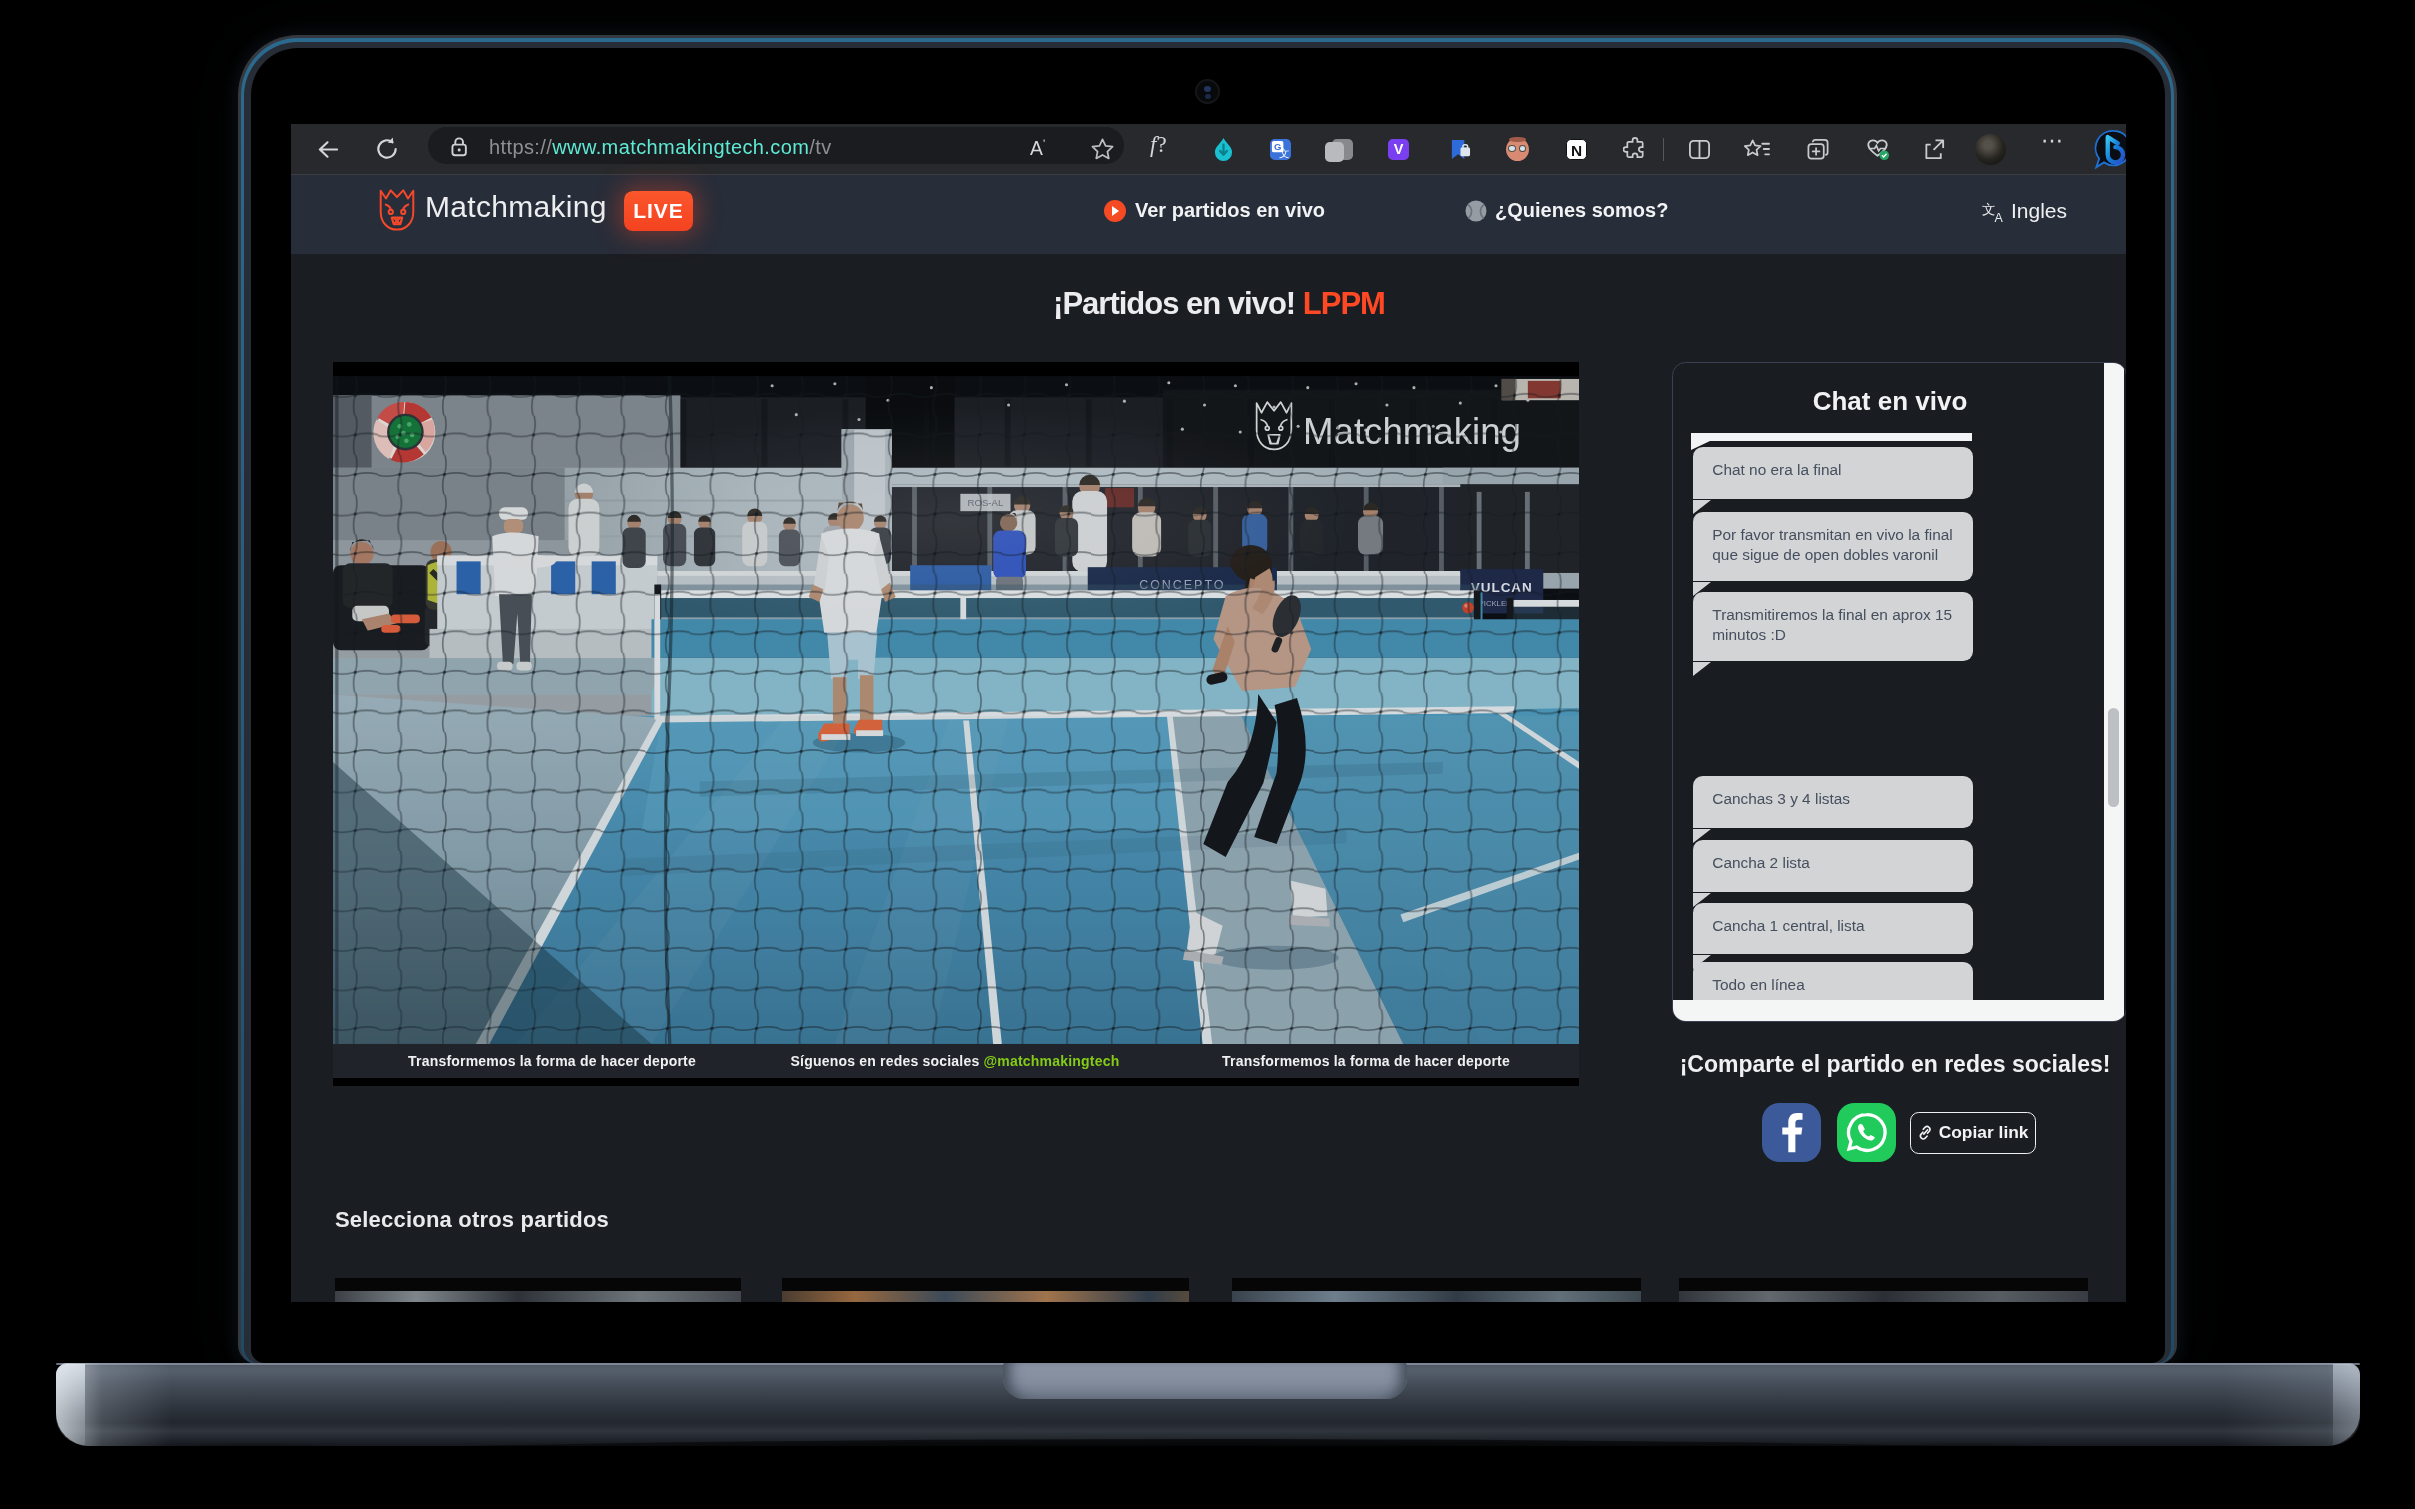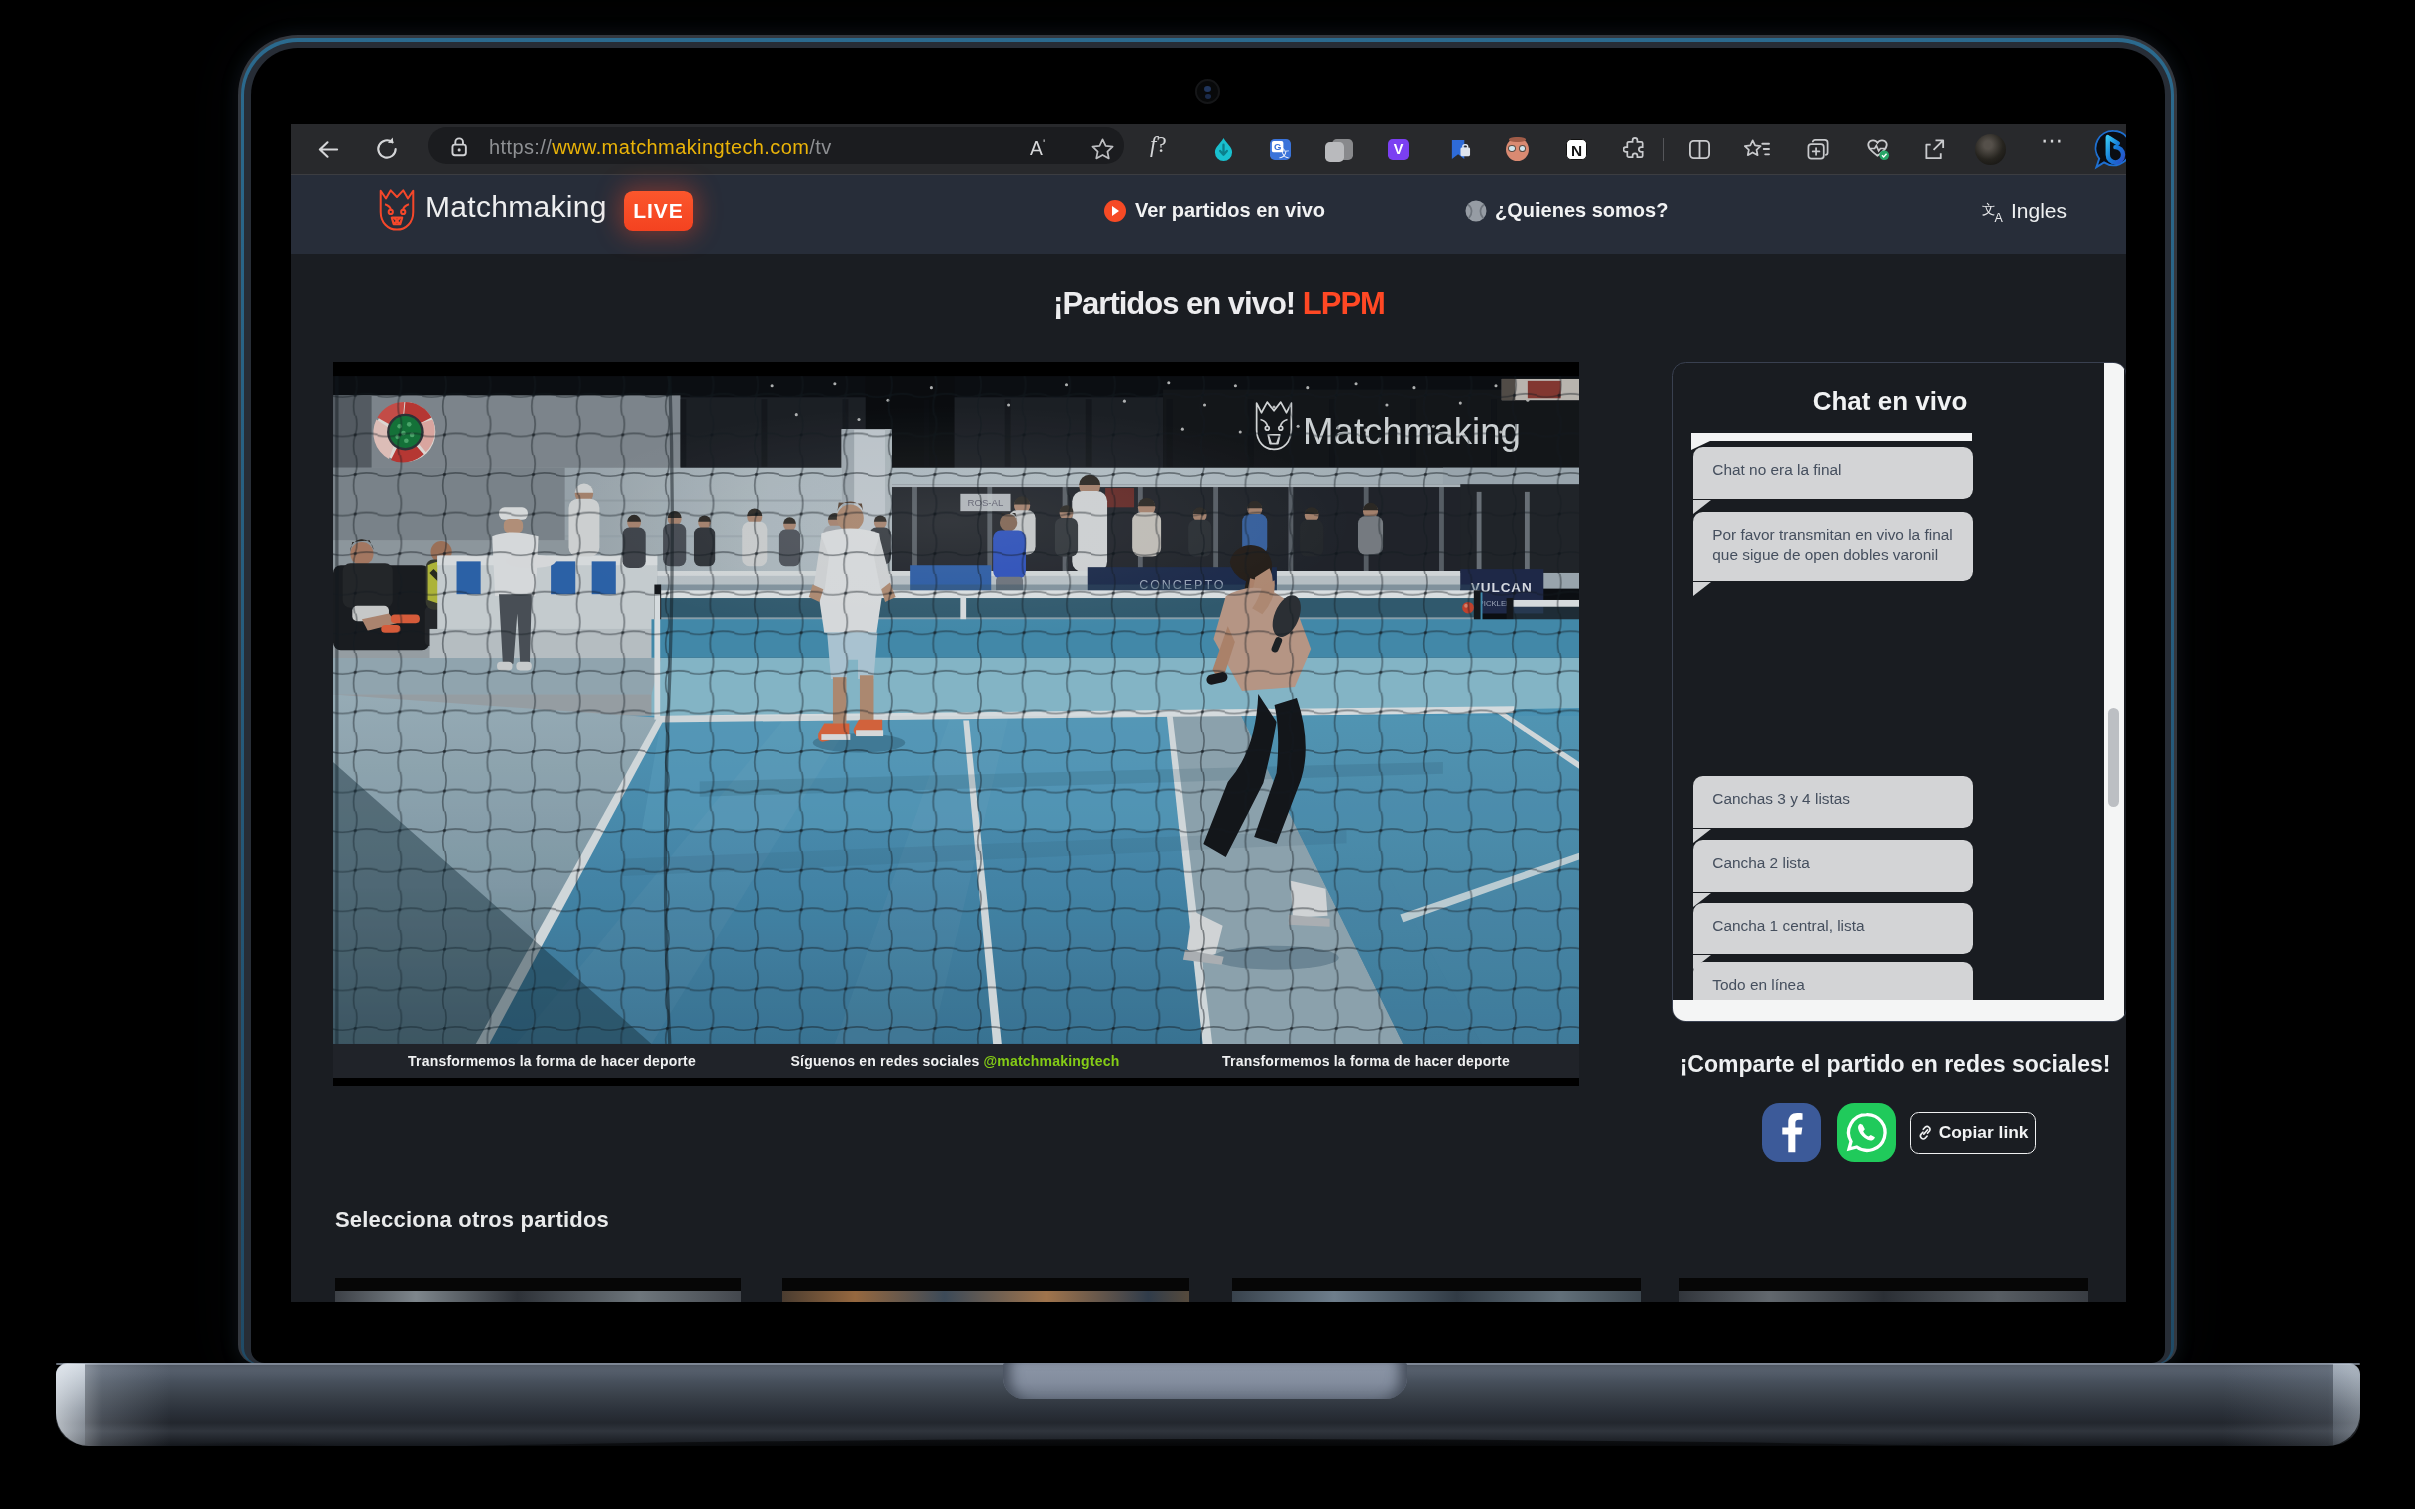--- a/index.html
+++ b/index.html
@@ -37,21 +37,21 @@
   #baseShadow { left:87px; top:1439px; width:2240px; height:56px; border-radius:50%;
     background:radial-gradient(ellipse at 50% 30%, rgba(0,0,0,.9) 0%, rgba(0,0,0,.4) 55%, rgba(0,0,0,0) 78%); }
 
   
   #screen { left:291px; top:124px; width:1835px; height:1178px; background:#1a1d22; overflow:hidden; }
 
   
   #toolbar { left:0; top:0; width:1835px; height:50px; background:#28292c; }
   #urlpill { left:137px; top:2.9px; width:696px; height:37px; border-radius:18.3px; background:#1b1c1f; }
   #urltext { left:198px; top:11.6px; font-size:20px; color:#8e9093; letter-spacing:0.4px; }
-  #urltext b { color:#eab308; font-weight:normal; }
+  #urltext b { color:#5eead4; font-weight:normal; }
   .tbt { position:absolute; top:10.6px; font-size:20px; color:#d5d6d8; }
   .xbox { position:absolute; top:14.5px; width:21px; height:21px; border-radius:4.8px; }
   #avatar { left:1684px; top:9.7px; width:31px; height:31px; border-radius:50%;
     background:radial-gradient(circle at 42% 35%, #55504a 0 15%, #26241f 55%, #0f0e0d 100%); }
   #sep { left:1372px; top:13.5px; width:1px; height:23px; background:#55565a; }
 
   
   #navbar { left:0; top:50px; width:1835px; height:80px; background:#272d39;
     border-top:1px solid #3c3d41; }
   #mmname { left:134px; top:15.4px; font-size:30px; color:#edeeef; font-weight:500; letter-spacing:0.3px; }
@@ -539,20 +539,21 @@
         <div class="tick" style="left:622px">Síguenos en redes sociales <i>@matchmakingtech</i></div>
         <div class="tick" style="left:1033px">Transformemos la forma de hacer deporte</div>
       </div>
     </div>
 
     <div class="abs" id="chat">
       <div id="chattitle">Chat en vivo</div>
       <div id="ribbon"></div>
       <div class="bub" style="top:84px;height:52px">Chat no era la final</div>
       <div class="bub" style="top:149px;height:69px">Por favor transmitan en vivo la final<br>que sigue de open dobles varonil</div>
+      <div class="bub" style="top:229px;height:69px">Transmitiremos la final en aprox 15<br>minutos :D</div>
       <div class="bub" style="top:413px;height:52px">Canchas 3 y 4 listas</div>
       <div class="bub" style="top:477px;height:52px">Cancha 2 lista</div>
       <div class="bub" style="top:540px;height:51px">Cancha 1 central, lista</div>
       <div class="bub" style="top:599px;height:52px">Todo en línea</div>
       <div id="vtrack"></div>
       <div id="vthumb"></div>
       <div id="htrack"></div>
     </div>
 
     <div class="abs" id="sharehead">¡Comparte el partido en redes sociales!</div>

